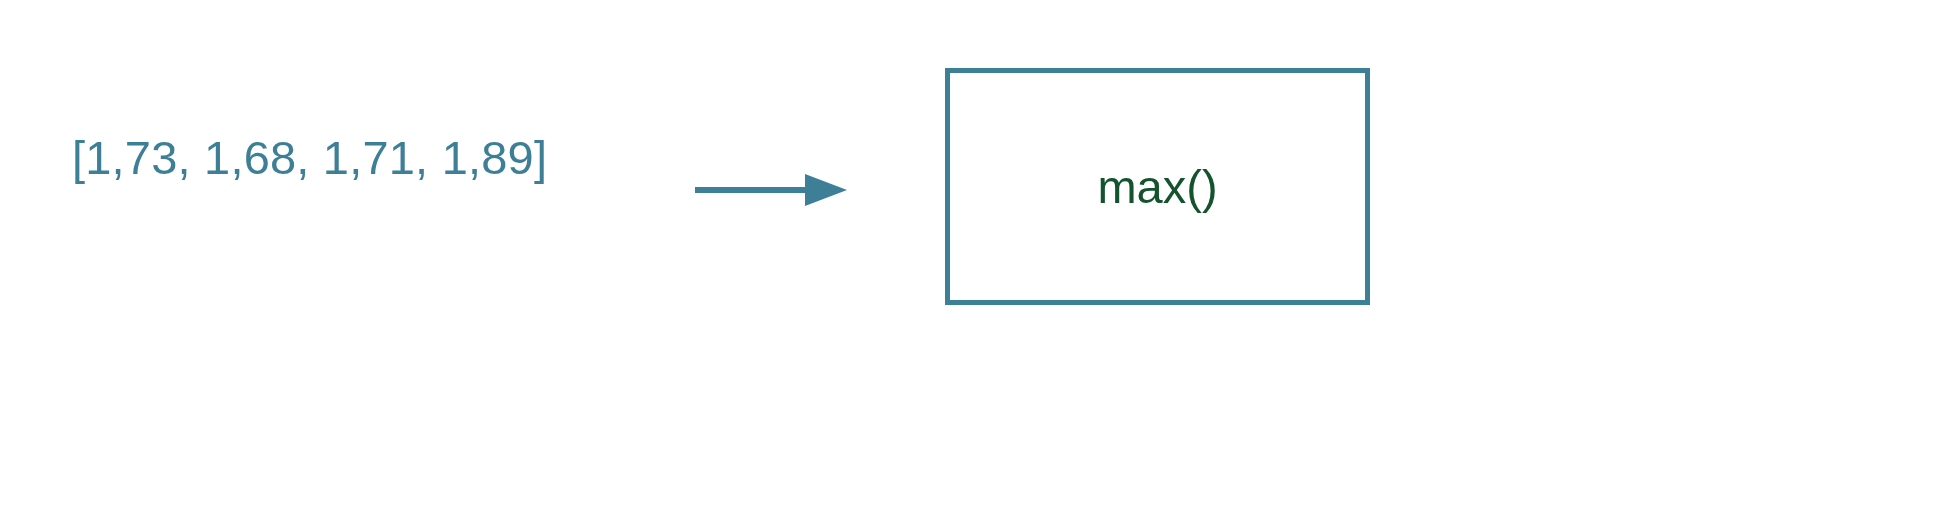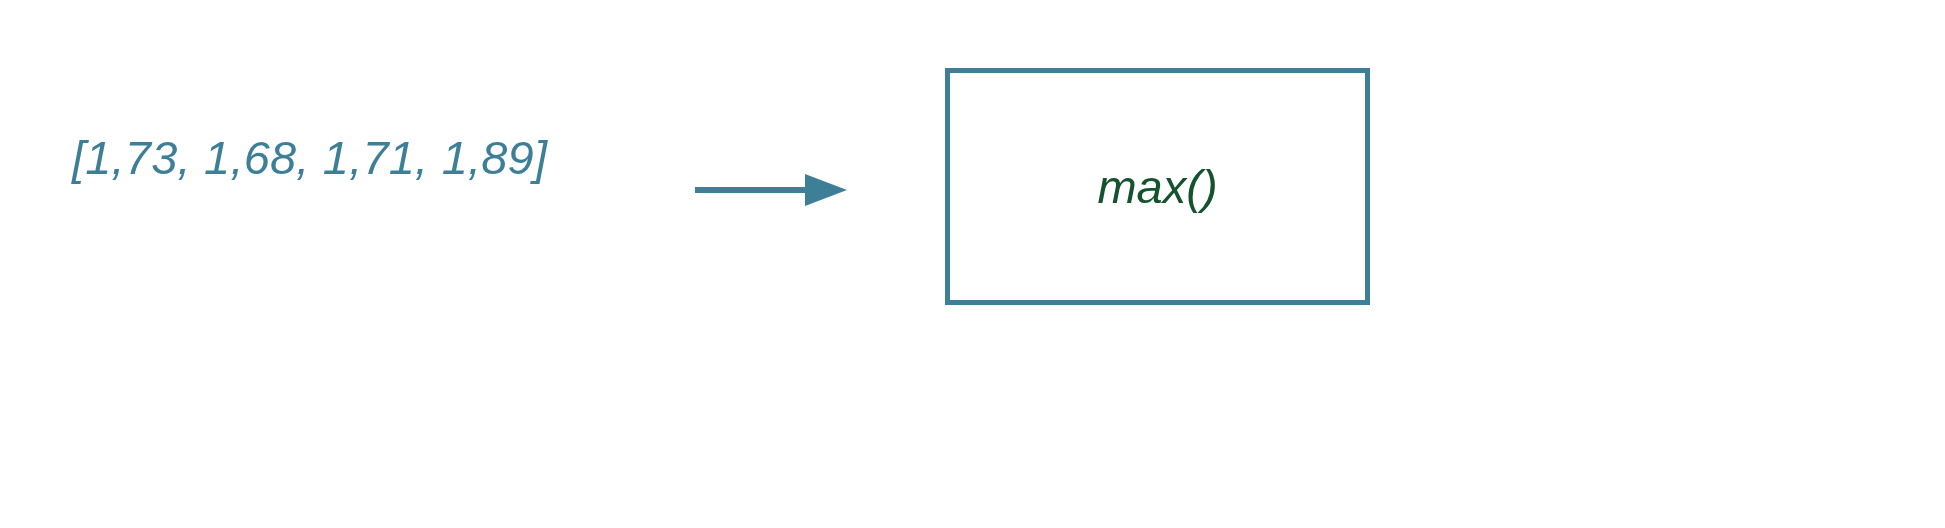--- a/index.html
+++ b/index.html
@@ -13,21 +13,20 @@
     background: #ffffff;
     font-family: "Liberation Sans", sans-serif;
     overflow: hidden;
   }
 
   #diagram-canvas {
     position: relative;
     width: 1945px;
     height: 528px;
     background: #ffffff;
-    font-style: italic;
   }
 
   
   .input-array {
     position: absolute;
     left: 72px;
     top: 128px;
     font-size: 47px;
     line-height: 60px;
     letter-spacing: 0.2px;

